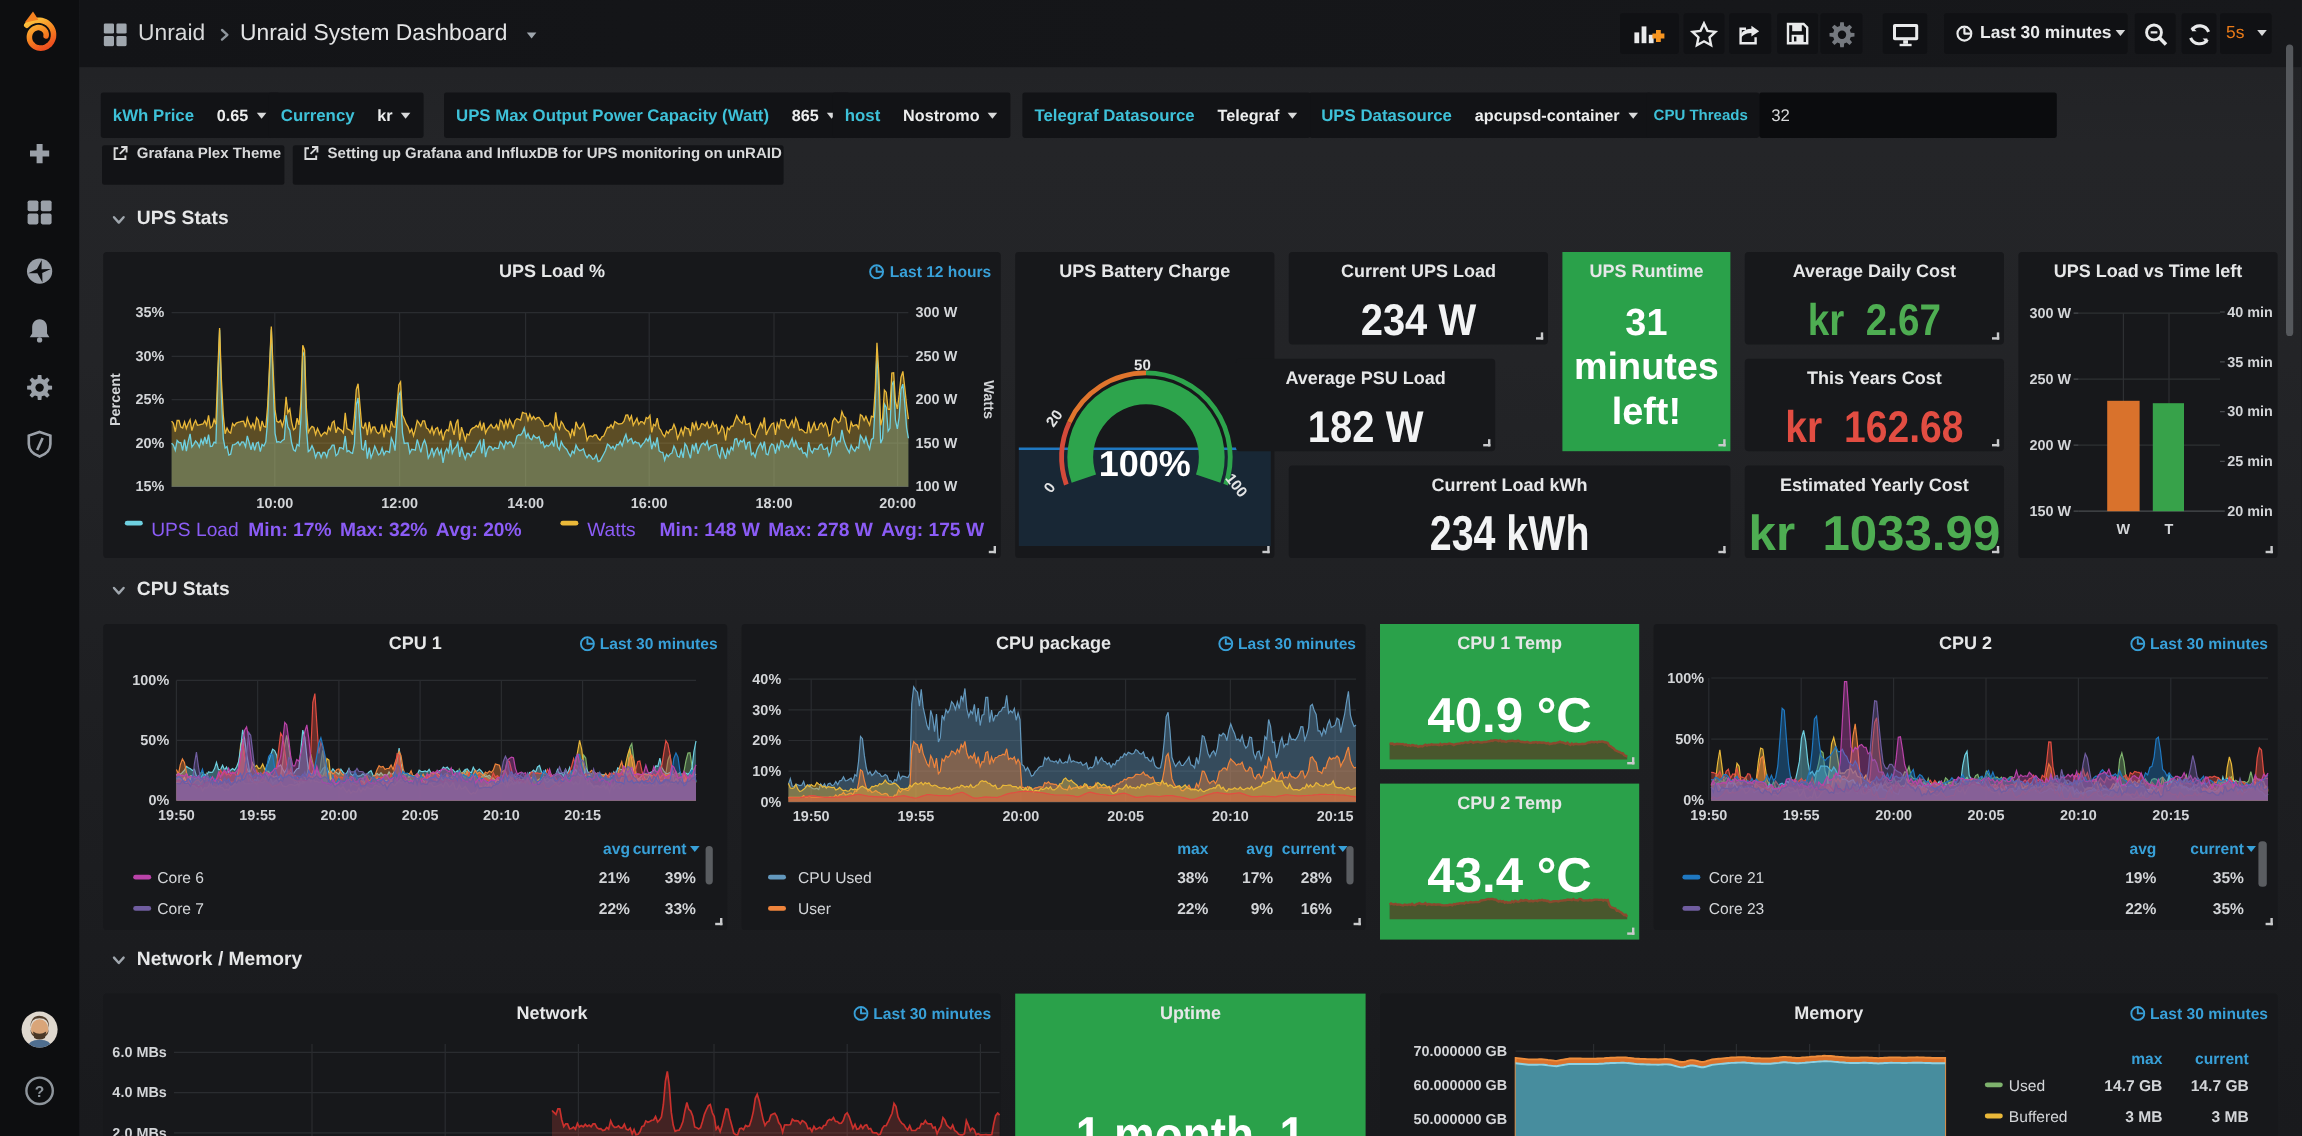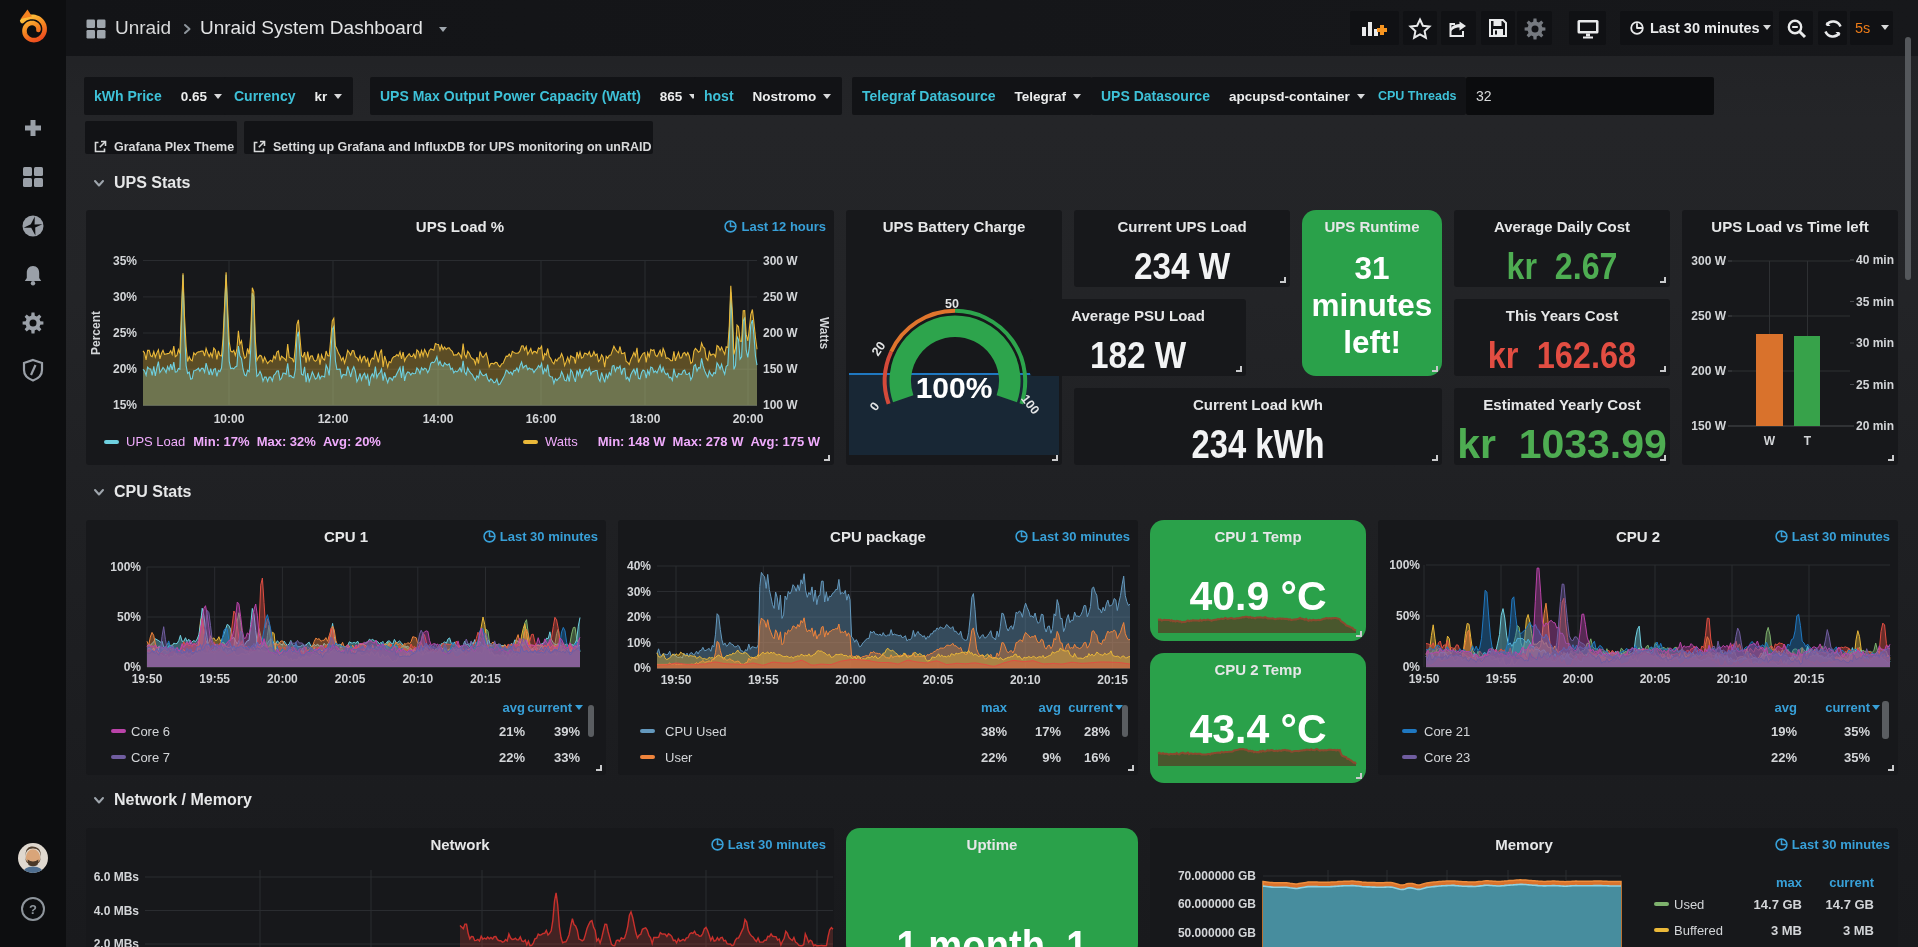--- a/index.html
+++ b/index.html
@@ -2,33 +2,33 @@
 <html><head><meta charset="utf-8"><title>Unraid System Dashboard - Grafana</title><style>
 *{margin:0;padding:0;box-sizing:border-box}
 html,body{width:1918px;height:947px;overflow:hidden;background:#161719}
 body{font-family:"Liberation Sans",sans-serif;-webkit-font-smoothing:antialiased}
 #page{position:absolute;left:0;top:0;width:1918px;height:947px;overflow:hidden;
 background:linear-gradient(180deg,#202124 0px,#242528 120px,#232427 300px,#1f2023 520px,#1b1c1f 790px,#191a1d 947px)}
 #sidebar{position:absolute;left:0;top:0;width:66px;height:947px;background:#0d0e10}
 #navbar{position:absolute;left:66px;top:0;width:1852px;height:56px;background:linear-gradient(90deg,#131417,#17181b)}
 .navbox{position:absolute;top:11px;height:34px;background:#101114;border-radius:2px}
 .panel{position:absolute;background:#17181b;border-radius:3px}
-.gpanel{position:absolute;background:#2aa14a;border-radius:14px}
+.gpanel{position:absolute;background:#2aa14a;border-radius:0}
 .ptitle{position:absolute;left:0;top:8px;width:100%;text-align:center;font-size:15px;font-weight:700;color:#e6e7e8;letter-spacing:0}
 .trange{position:absolute;top:9px;right:8px;font-size:13px;font-weight:700;color:#38a0d8;display:flex;align-items:center;gap:4px}
 .corner{position:absolute;right:4px;bottom:4px;width:6px;height:6px;border-right:2px solid #c9cacc;border-bottom:2px solid #c9cacc}
 .sechead{position:absolute;display:flex;align-items:center;gap:8px;font-size:16px;font-weight:700;color:#e6e7e8}
 .pill{position:absolute;top:77px;height:38px;background:#121316;border-radius:2px;display:flex;align-items:center;padding:0 11px 0 10px;white-space:nowrap}
 .pill .lb{color:#3ec1d8;font-weight:700;font-size:14px}
 .pill .vl{color:#eceded;font-weight:600;font-size:13.5px;margin-left:19px}
 .caret{display:inline-block;width:0;height:0;border-left:4.5px solid transparent;border-right:4.5px solid transparent;border-top:5px solid #d8d9da;margin-left:7px}
-.linkbox{position:absolute;top:121px;height:33px;background:#121316;border-radius:2px;display:flex;align-items:flex-end;padding:0 10px 0 8px;gap:7px;font-size:12.5px;font-weight:700;color:#d8d9da;white-space:nowrap}
+.linkbox{position:absolute;top:121px;height:33px;background:#121316;border-radius:2px;display:flex;align-items:flex-start;padding:0 10px 0 8px;gap:7px;font-size:12.5px;font-weight:700;color:#d8d9da;white-space:nowrap}
 .linkbox svg{flex-shrink:0}
 .statval{position:absolute;left:0;width:100%;text-align:center;font-weight:700;color:#f2f3f4;white-space:nowrap}
-.leg{position:absolute;display:flex;align-items:center;font-size:13px;font-weight:600;color:#f0abfc;white-space:nowrap}
+.leg{position:absolute;display:flex;align-items:flex-start;font-size:16px;font-weight:600;color:#8b5cf6;white-space:nowrap}
 .dash{display:inline-block;width:15px;height:4px;border-radius:2px;margin-right:7px}
 .lh{position:absolute;font-size:13px;font-weight:700;color:#38a0d8;text-align:right}
 .lv{position:absolute;font-size:13px;font-weight:600;color:#d3d5d8;text-align:right}
 .lname{position:absolute;font-size:13px;font-weight:400;color:#d3d5d8}
 .ldash{position:absolute;width:15px;height:4px;border-radius:2px}
 </style></head><body>
 <div id="page">
     <div id="sidebar">
       <svg width="40" height="44" viewBox="0 0 40 44" style="position:absolute;left:13px;top:8px">
         <defs>

